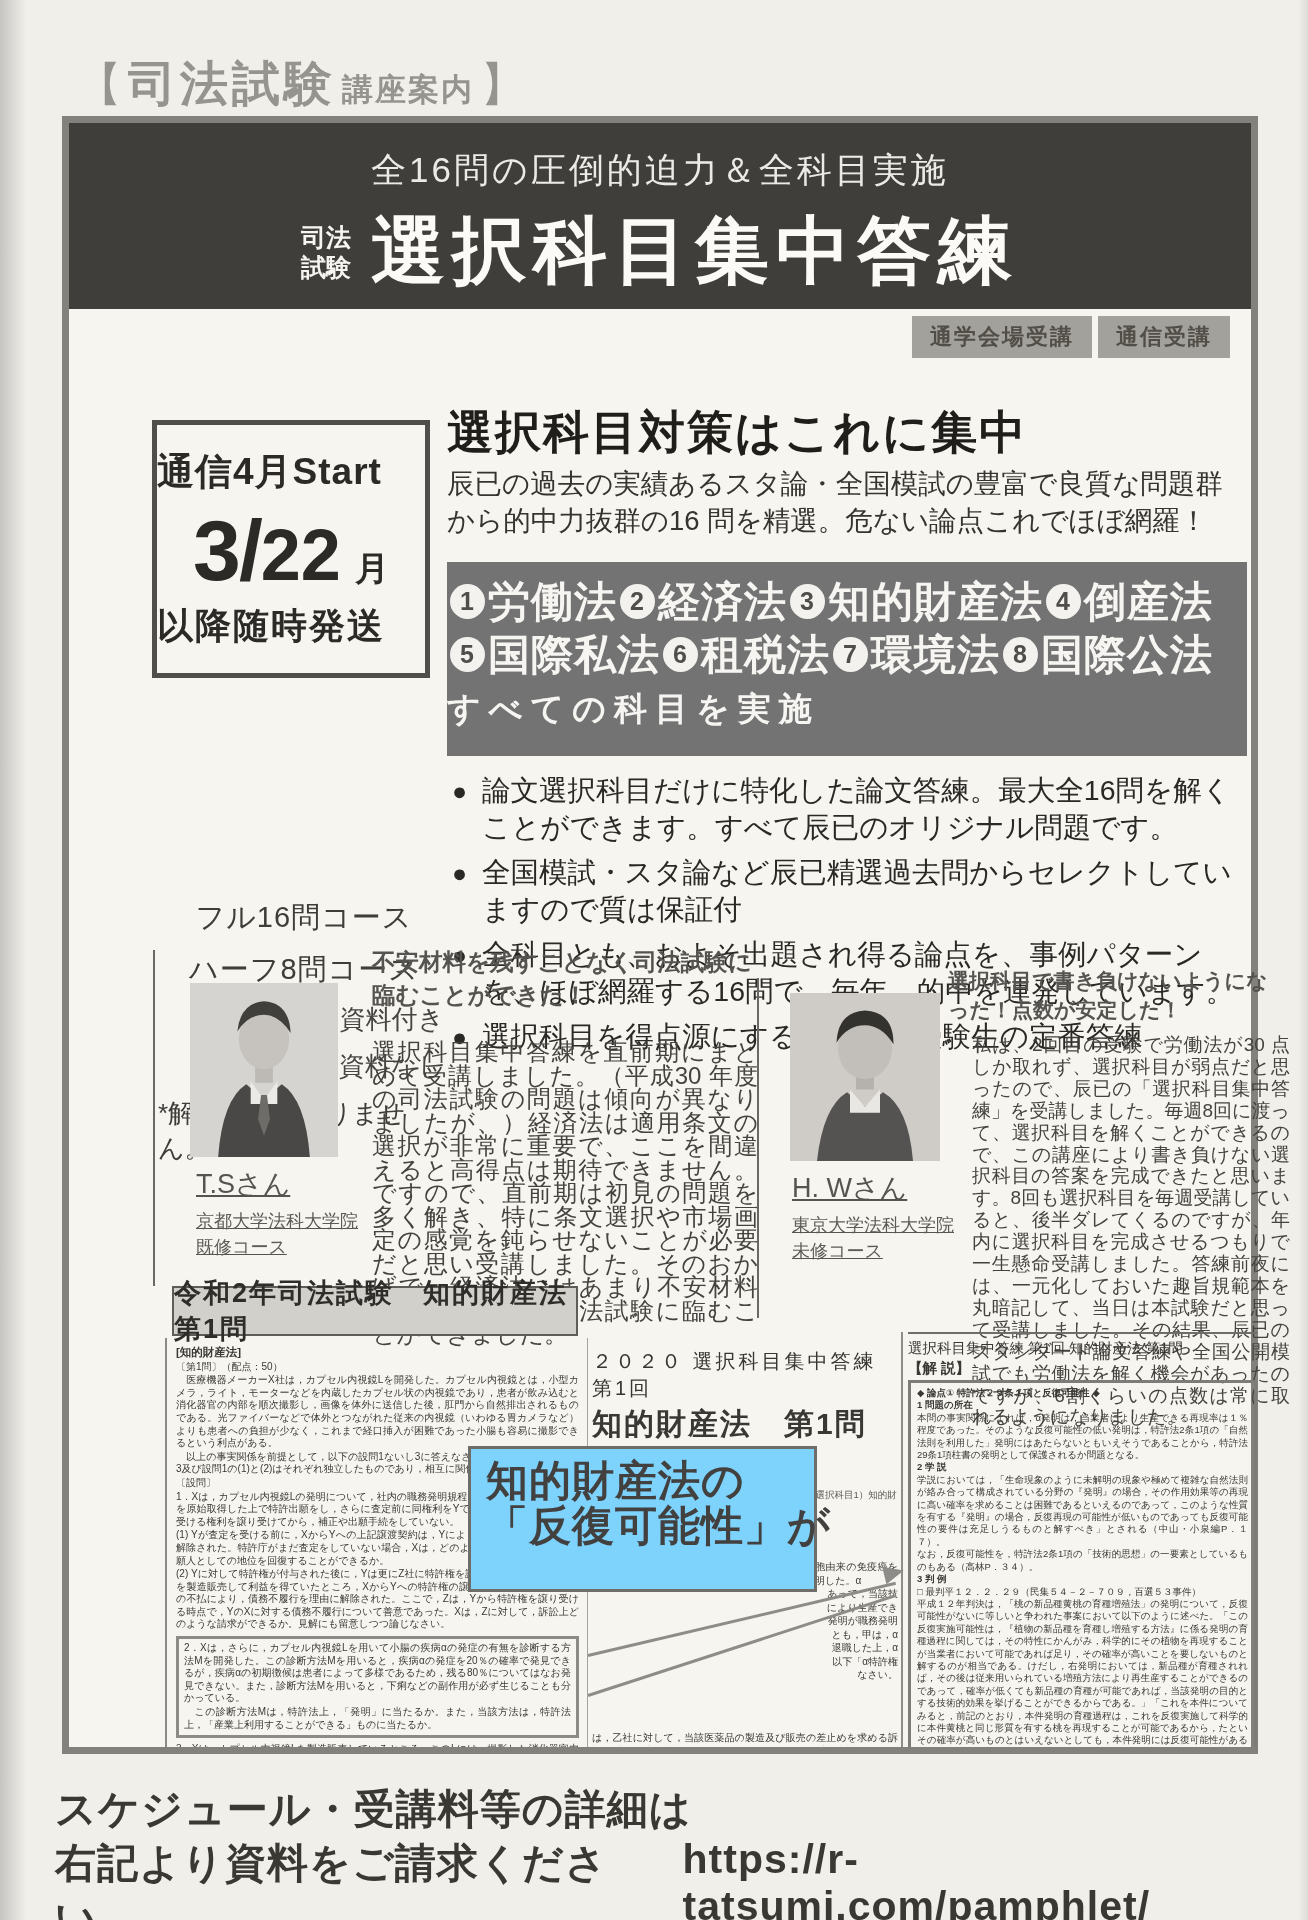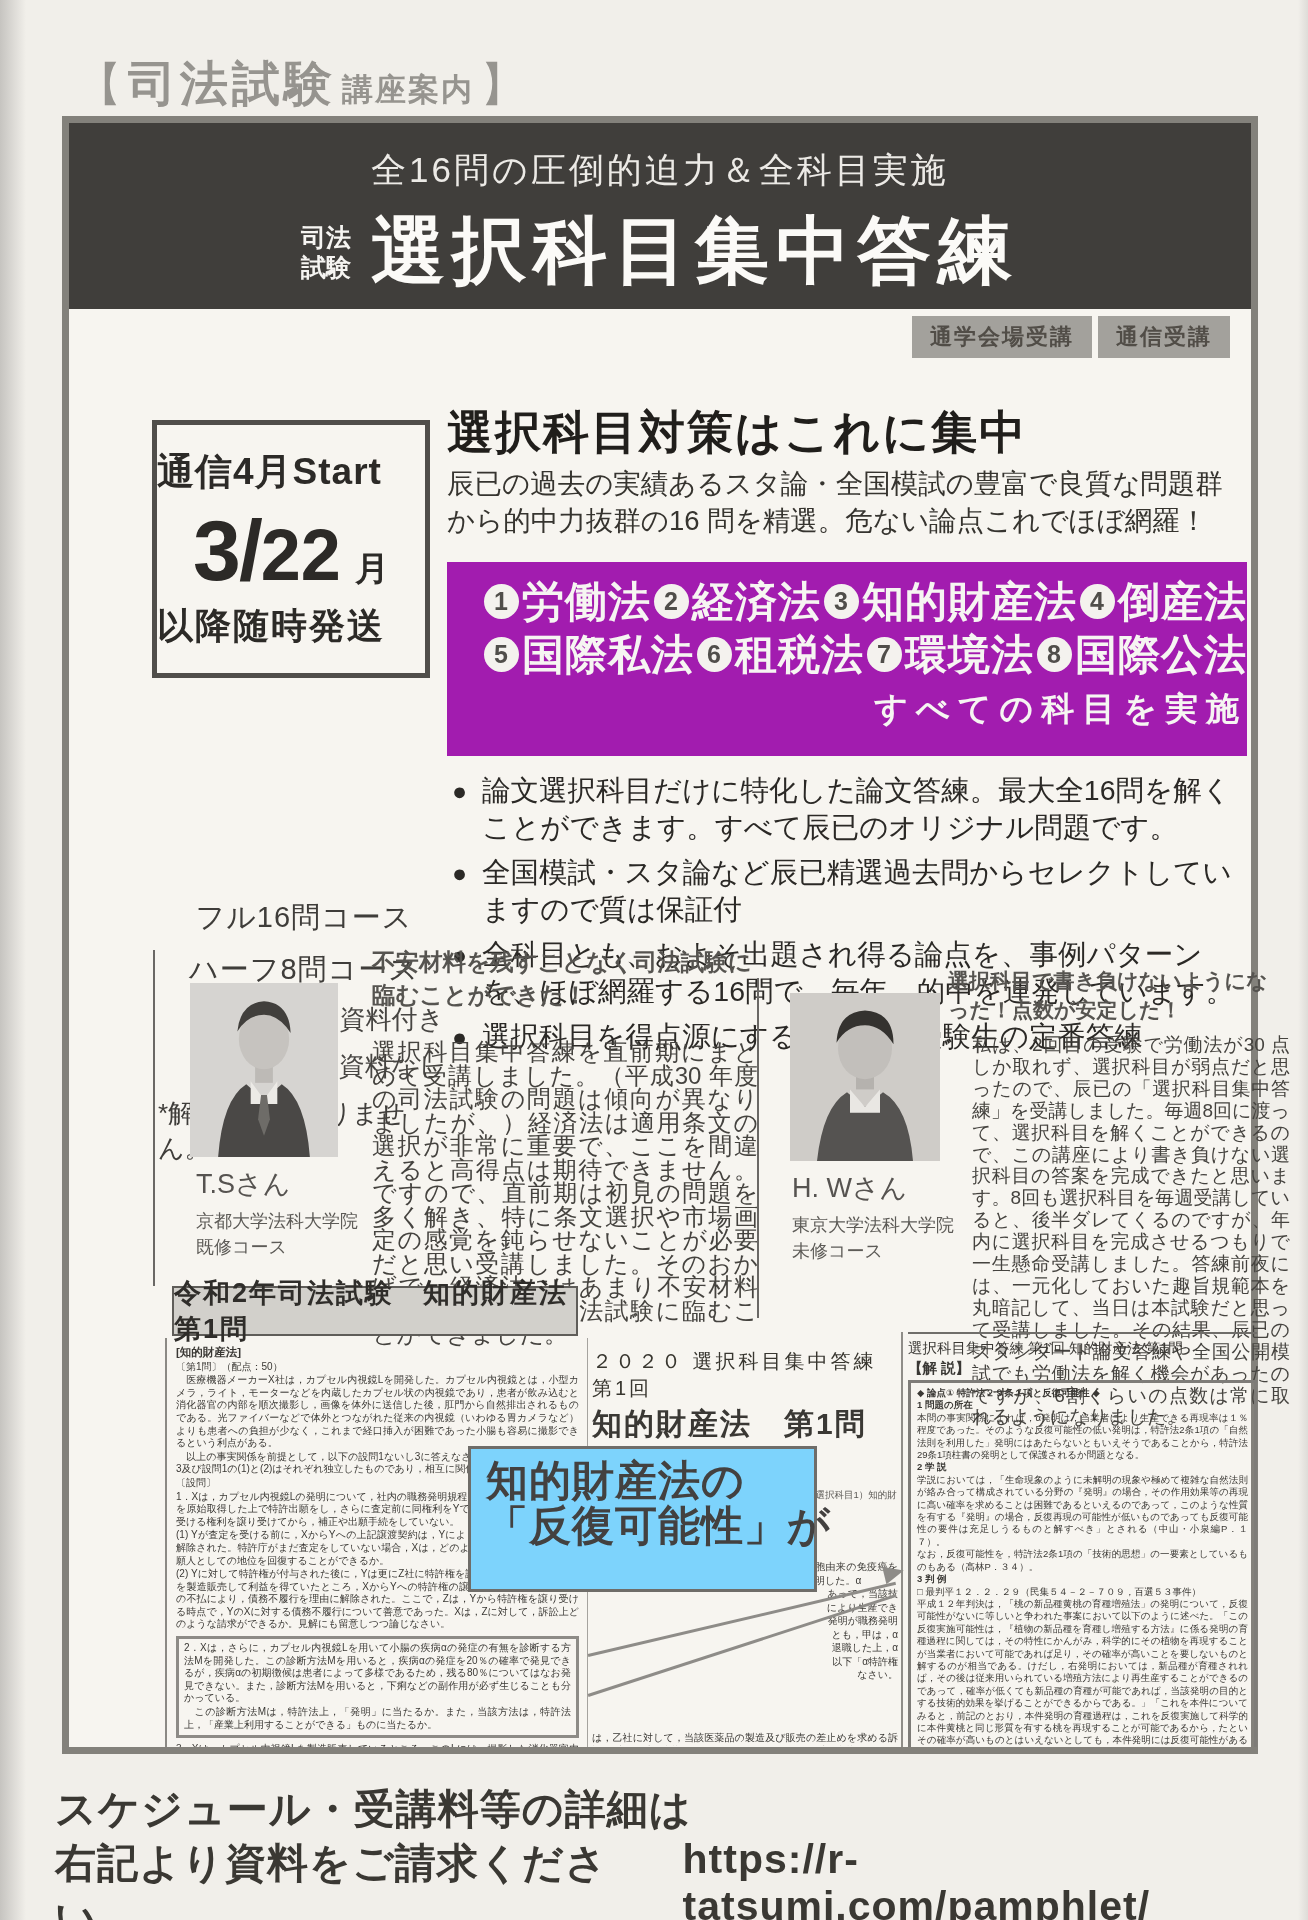--- a/index.html
+++ b/index.html
@@ -39,22 +39,22 @@
   .sched .dn{font-size:86px;font-weight:900;letter-spacing:-2px;}
   .sched .dd{font-size:72px;font-weight:900;}
   .sched .wd{font-size:34px;font-weight:700;margin-left:14px;}
   .sched .l3{margin-top:2px;font-size:36px;font-weight:800;letter-spacing:2px;}
 
   
   .intro-title{position:absolute;left:447px;top:402px;font-size:46px;font-weight:900;color:#201e1b;letter-spacing:2px;}
   .intro-body{position:absolute;left:447px;top:466px;width:802px;font-size:27.5px;color:#36342f;line-height:1.33;}
 
   
-  .subjects{position:absolute;left:447px;top:562px;width:800px;height:194px;background:#a21caf;
-    color:#f6f5f2;text-align:right;box-sizing:border-box;padding-top:14px;}
+  .subjects{position:absolute;left:447px;top:562px;width:800px;height:194px;background:#737373;
+    color:#f6f5f2;text-align:left;box-sizing:border-box;padding-top:14px;}
   .subj-row{font-size:42px;font-weight:800;letter-spacing:1px;line-height:1.25;white-space:nowrap;}
   .circ{display:inline-flex;width:35px;height:35px;border-radius:50%;background:#f4f2ee;color:#504e4a;
     font-weight:800;font-size:25px;align-items:center;justify-content:center;margin:0 3px;vertical-align:6px;}
   .subj-note{font-family:"Liberation Serif","DejaVu Serif",serif;font-size:33px;letter-spacing:8px;margin-top:6px;font-weight:600;}
 
   
   .features{position:absolute;left:452px;top:772px;width:806px;}
   .feat{display:flex;font-size:28.5px;color:#2b2926;line-height:1.3;margin-bottom:8px;}
   .feat .blt{flex:0 0 30px;font-size:25px;padding-top:3px;}
 
@@ -63,21 +63,21 @@
   .courses .c-main{font-size:29px;text-align:center;margin-bottom:12px;letter-spacing:1px;}
   .courses .c-sub{font-size:26px;text-align:right;padding-right:6px;margin-bottom:12px;color:#474542;}
   .courses .c-note{font-size:26px;text-align:left;margin-top:4px;color:#3f3d3a;}
 
   
   .vrule{position:absolute;width:2px;background:#6a6865;}
   .photo{position:absolute;overflow:hidden;}
   .photo svg{display:block;width:100%;height:100%;}
   .t-heading{position:absolute;color:#565450;font-weight:700;line-height:1.4;}
   .t-body{position:absolute;color:#45433f;text-align:justify;}
-  .t-name{position:absolute;color:#565350;}
+  .t-name{position:absolute;color:#565350;text-decoration:underline;}
   .t-name .nm{font-size:27px;}
   .t-name .sc{font-size:18px;margin-top:7px;color:#5d5b57;}
   .t-name .cs{font-size:18px;margin-top:2px;color:#5d5b57;}
 
   
   .exam-col{position:absolute;left:165px;top:1338px;width:423px;height:409px;box-sizing:border-box;
     border-left:2px solid #8b8984;border-right:1px solid #a5a39e;padding:8px 8px 4px 9px;
     font-size:10px;line-height:12.6px;color:#3a3834;text-align:justify;overflow:hidden;}
   .exam-col p{margin:0 0 1px 0;}
   .exam-col .law{font-weight:800;font-size:11.5px;margin-bottom:2px;}

